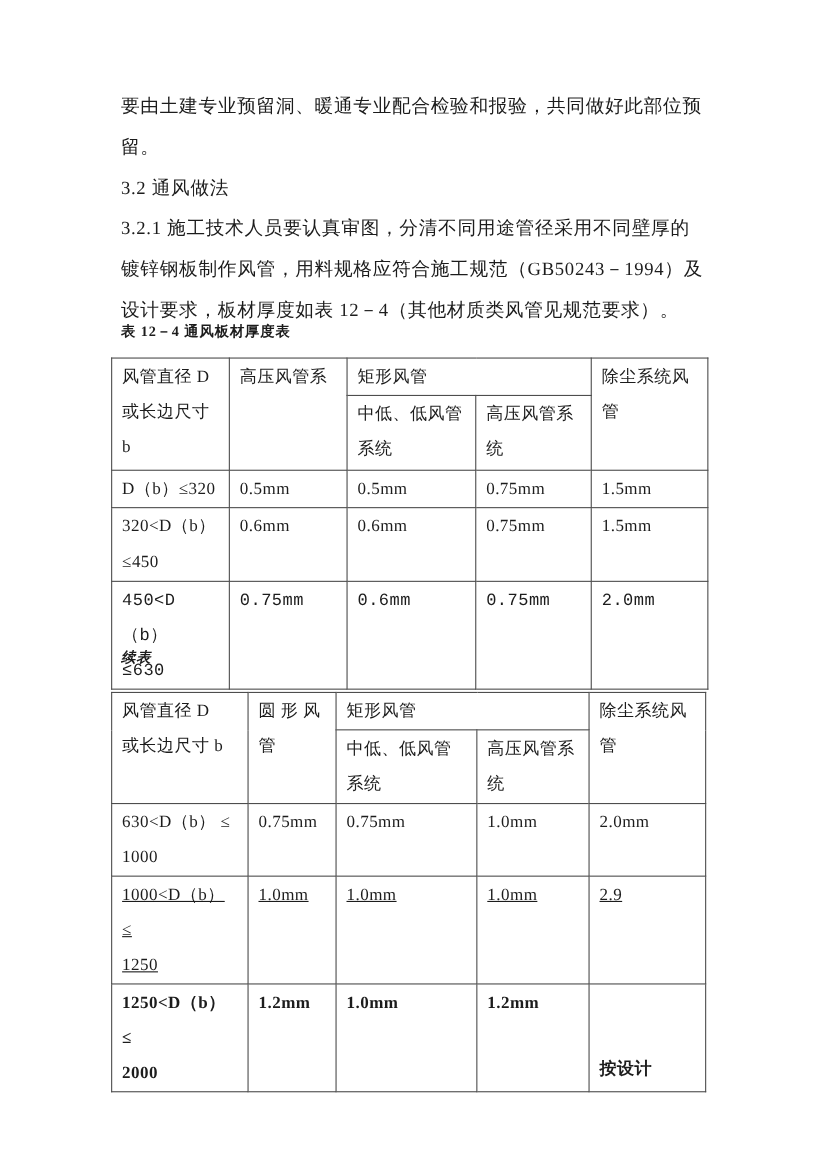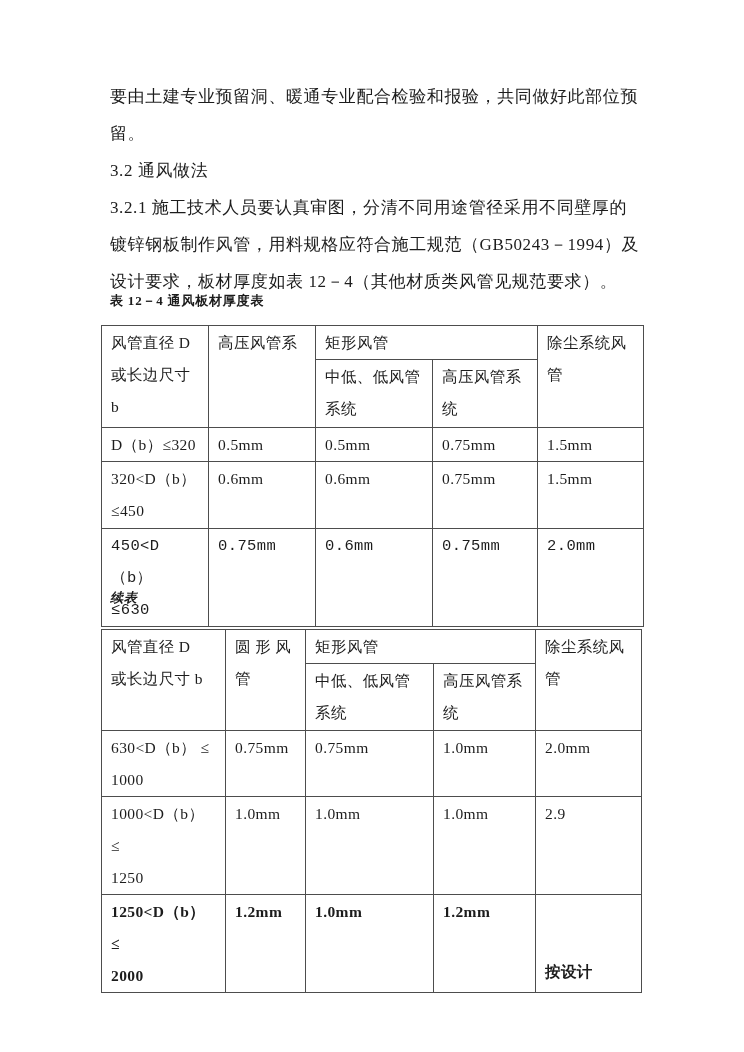--- a/index.html
+++ b/index.html
@@ -136,21 +136,21 @@
 统</td>
       </tr>
       <tr style="height:65px;">
         <td>630&lt;D（b） ≤
 1000</td>
         <td>0.75mm</td>
         <td>0.75mm</td>
         <td>1.0mm</td>
         <td>2.0mm</td>
       </tr>
-      <tr style="height:65px;">
+      <tr style="height:65px;text-decoration:underline;">
         <td>1000&lt;D（b） ≤
 1250</td>
         <td>1.0mm</td>
         <td>1.0mm</td>
         <td>1.0mm</td>
         <td>2.9</td>
       </tr>
       <tr style="height:66px;font-weight:bold;">
         <td>1250&lt;D（b） ≤
 2000</td>

